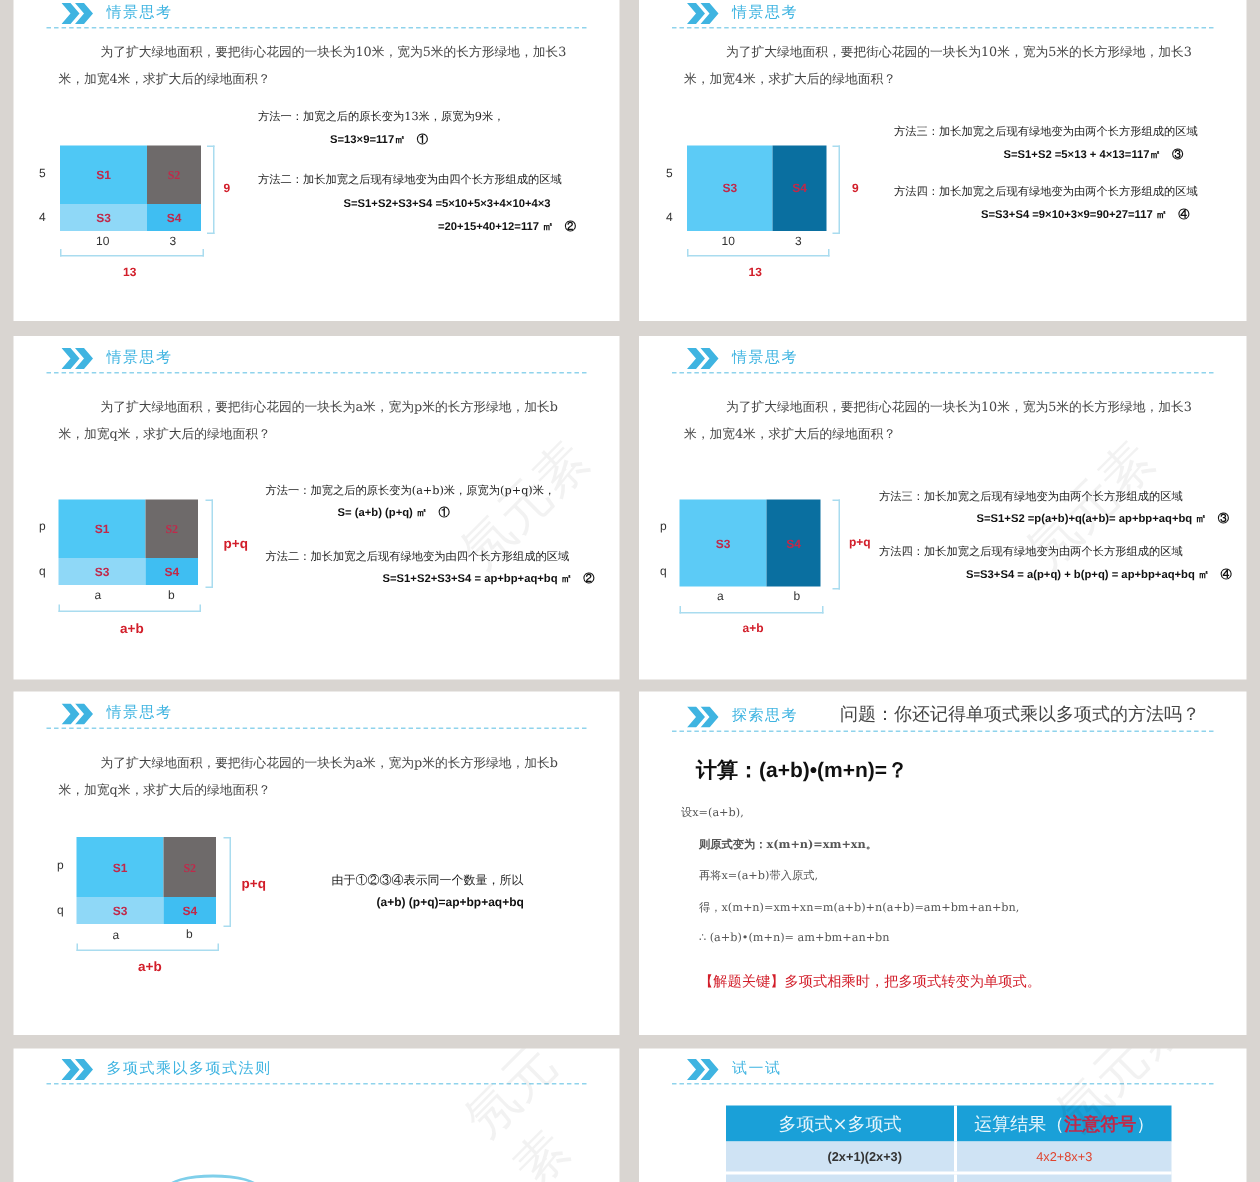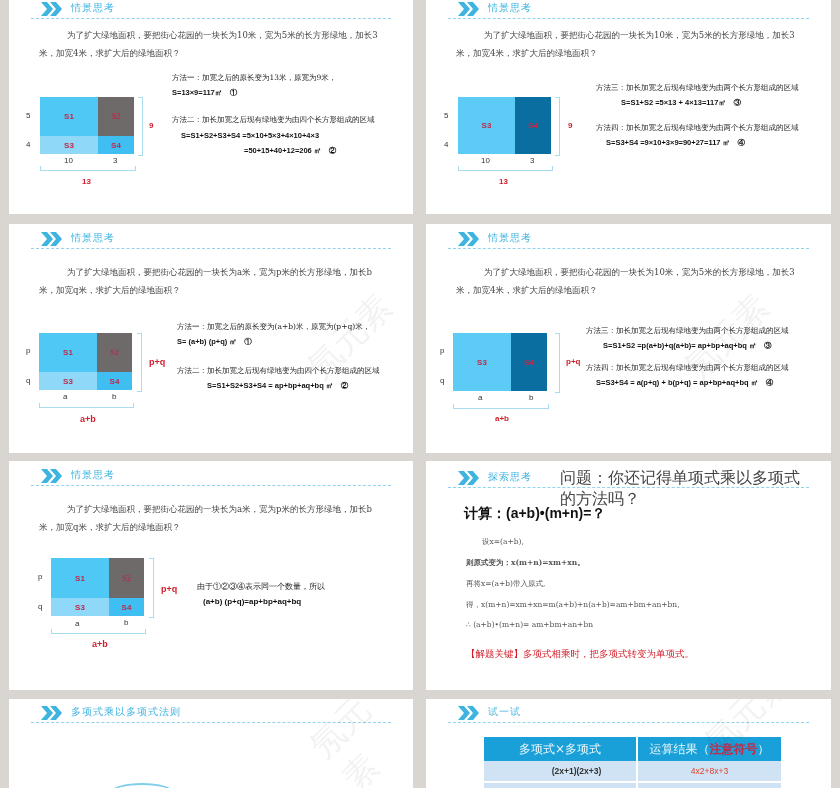--- a/index.html
+++ b/index.html
@@ -1,30 +1,30 @@
 <!DOCTYPE html>
 <html><head>
 <meta charset="utf-8">
 <style>
   html,body{margin:0;padding:0;}
   body{width:840px;height:788px;overflow:hidden;background:#d9d5d1;position:relative;font-family:"DejaVu Serif",serif;color:#333;}
   .slide{position:absolute;background:#fff;overflow:hidden;}
   .hdr{position:absolute;left:22px;top:6px;right:22px;height:18px;border-bottom:1px dashed #8fd3ec;}
   .chev{position:absolute;left:10px;top:2px;width:22px;height:14px;}
   .hdr-title{position:absolute;left:40px;top:1px;font-size:10px;color:#3fb4e1;font-family:"DejaVu Sans",sans-serif;letter-spacing:1px;}
-  .hdr-q{position:absolute;left:112px;top:-1px;font-size:16px;color:#444;font-family:"DejaVu Serif",serif;}
+  .hdr-q{position:absolute;left:112px;top:-1px;font-size:12px;color:#444;font-family:"DejaVu Serif",serif;}
   .prob{position:absolute;left:30px;right:30px;font-size:8.5px;line-height:18px;color:#444;text-indent:28px;}
   .diag{position:absolute;}
   .cell{position:absolute;display:flex;align-items:center;justify-content:center;font-family:"Liberation Sans",sans-serif;font-weight:bold;font-size:8px;color:#c0294a;}
   .lbl{position:absolute;font-family:"Liberation Sans",sans-serif;font-size:8px;color:#333;}
   .lbl-red{position:absolute;font-family:"Liberation Sans",sans-serif;font-size:8px;color:#d21e2a;font-weight:bold;}
   .brace-v{position:absolute;border-right:1px solid #a9dcef;border-top:1px solid #a9dcef;border-bottom:1px solid #a9dcef;width:4px;}
   .brace-h{position:absolute;border-bottom:1px solid #a9dcef;border-left:1px solid #a9dcef;border-right:1px solid #a9dcef;height:4px;}
   .txt{position:absolute;font-size:7.5px;color:#222;white-space:nowrap;text-align:center;}
-  .f{position:absolute;font-family:"Liberation Sans",sans-serif;font-weight:bold;font-size:7.5px;color:#111;white-space:nowrap;}
+  .f{position:absolute;font-family:"Liberation Sans",sans-serif;font-weight:bold;font-size:7.5px;color:#111;white-space:nowrap;margin-left:48px;}
   .c1{background:#4fc8f5;} .c2{background:#6e6a6a;font-family:Liberation Serif, serif;} .c3{background:#8fd8f7;} .c4{background:#3fbef2;}
   .c3b{background:#5ccbf6;} .c4b{background:#0a6fa0;}
   .wm{position:absolute;font-size:34px;color:rgba(0,0,0,0.05);transform:rotate(-45deg);font-family:"DejaVu Sans",sans-serif;pointer-events:none;}
   table.tt{position:absolute;border-collapse:collapse;font-family:"Liberation Sans",sans-serif;}
   table.tt th{background:#1aa0d8;color:#e8f6fc;font-weight:normal;font-size:12px;height:22px;font-family:"DejaVu Serif",serif;}
   table.tt td{background:#cfe3f4;font-size:8.5px;height:18px;text-align:center;border-bottom:2px solid #fff;}
   table.tt td.res{color:#e0442e;}
   table.tt th+th,table.tt td+td{border-left:2px solid #fff;}
 </style>
 </head>
@@ -49,21 +49,21 @@
     <span class="lbl" style="left:104px;top:162px;">3</span>
     <div class="brace-v" style="left:129px;top:103px;height:57px;"></div>
     <span class="lbl-red" style="left:140px;top:127px;">9</span>
     <div class="brace-h" style="left:31px;top:172px;width:94px;"></div>
     <span class="lbl-red" style="left:73px;top:183px;">13</span>
   </div>
   <span class="txt" style="left:163px;top:79px;">方法一：加宽之后的原长变为13米，原宽为9米，</span>
   <span class="f" style="left:163px;top:94px;">S=13×9=117㎡　①</span>
   <span class="txt" style="left:163px;top:121px;">方法二：加长加宽之后现有绿地变为由四个长方形组成的区域</span>
   <span class="f" style="left:172px;top:137px;">S=S1+S2+S3+S4 =5×10+5×3+4×10+4×3</span>
-  <span class="f" style="left:235px;top:152px;">=50+15+40+12=206 ㎡　②</span>
+  <span class="f" style="left:235px;top:152px;">=20+15+40+12=117 ㎡　②</span>
 </div>
 
 <div class="slide" style="left:426px;top:-6px;width:405px;height:220px;">
   <div class="hdr">
     <svg class="chev" viewBox="0 0 22 14">
         <path d="M0 0h6l6 7-6 7H0l6-7z M9 0h6l6 7-6 7H9l6-7z" fill="#3fb4e1"></path>
       </svg>
     <span class="hdr-title">情景思考</span>
   </div>
   <div class="prob" style="top:32px;">为了扩大绿地面积，要把街心花园的一块长为10米，宽为5米的长方形绿地，加长3米，加宽4米，求扩大后的绿地面积？</div>
@@ -156,34 +156,34 @@
     <div class="cell c4" style="left:100px;top:137px;width:35px;height:18px;">S4</div>
     <span class="lbl" style="left:29px;top:111px;">p</span>
     <span class="lbl" style="left:29px;top:141px;">q</span>
     <span class="lbl" style="left:66px;top:158px;">a</span>
     <span class="lbl" style="left:115px;top:157px;">b</span>
     <div class="brace-v" style="left:140px;top:97px;height:58px;"></div>
     <span class="lbl-red" style="left:152px;top:123px;font-size:9px;">p+q</span>
     <div class="brace-h" style="left:42px;top:168px;width:93px;"></div>
     <span class="lbl-red" style="left:83px;top:178px;font-size:9px;">a+b</span>
   </div>
-  <span class="txt" style="left:188px;top:120px;font-size:8px;">由于①②③④表示同一个数量，所以</span>
+  <span class="txt" style="left:212px;top:120px;font-size:8px;">由于①②③④表示同一个数量，所以</span>
   <span class="f" style="left:194px;top:136px;font-size:8px;">(a+b) (p+q)=ap+bp+aq+bq</span>
 </div>
 
 <div class="slide" style="left:426px;top:461px;width:405px;height:229px;">
   <div class="hdr" style="top:8px;">
     <svg class="chev" viewBox="0 0 22 14">
         <path d="M0 0h6l6 7-6 7H0l6-7z M9 0h6l6 7-6 7H9l6-7z" fill="#3fb4e1"></path>
       </svg>
     <span class="hdr-title">探索思考</span>
     <span class="hdr-q">问题：你还记得单项式乘以多项式的方法吗？</span>
   </div>
   <span style="position:absolute;left:38px;top:44px;font-size:14px;font-weight:bold;color:#111;font-family:'Liberation Sans',sans-serif;">计算：(a+b)•(m+n)=？</span>
-  <span class="txt" style="left:56px;top:76px;color:#555;">设x=(a+b),</span>
+  <span class="txt" style="left:28px;top:76px;color:#555;">设x=(a+b),</span>
   <span class="txt" style="left:40px;top:97px;color:#555;font-weight:bold;">则原式变为：x(m+n)=xm+xn。</span>
   <span class="txt" style="left:40px;top:118px;color:#555;">再将x=(a+b)带入原式,</span>
   <span class="txt" style="left:40px;top:139px;color:#555;">得，x(m+n)=xm+xn=m(a+b)+n(a+b)=am+bm+an+bn,</span>
   <span class="txt" style="left:40px;top:159px;color:#555;">∴ (a+b)•(m+n)= am+bm+an+bn</span>
   <span style="position:absolute;left:40px;top:187px;font-size:9.5px;color:#d21e2a;text-align:right;">【解题关键】多项式相乘时，把多项式转变为单项式。</span>
 </div>
 
 <div class="slide" style="left:9px;top:699px;width:404px;height:95px;">
   <div class="hdr" style="top:5px;">
     <svg class="chev" viewBox="0 0 22 14">

